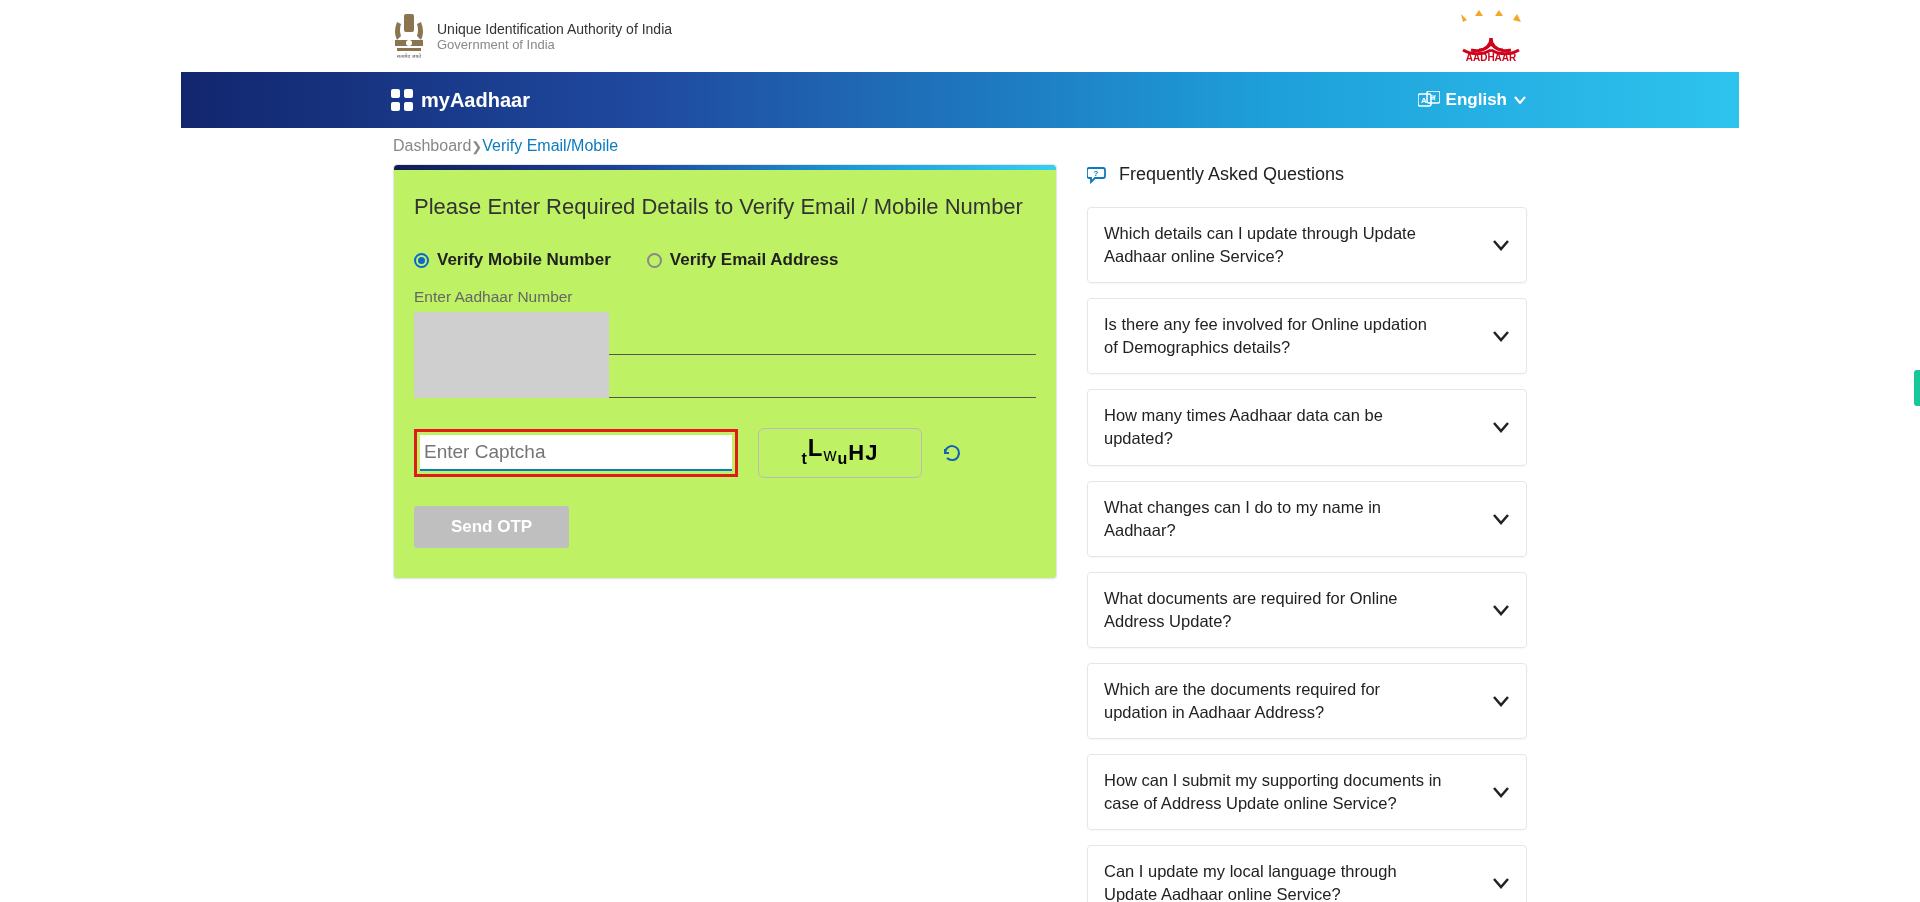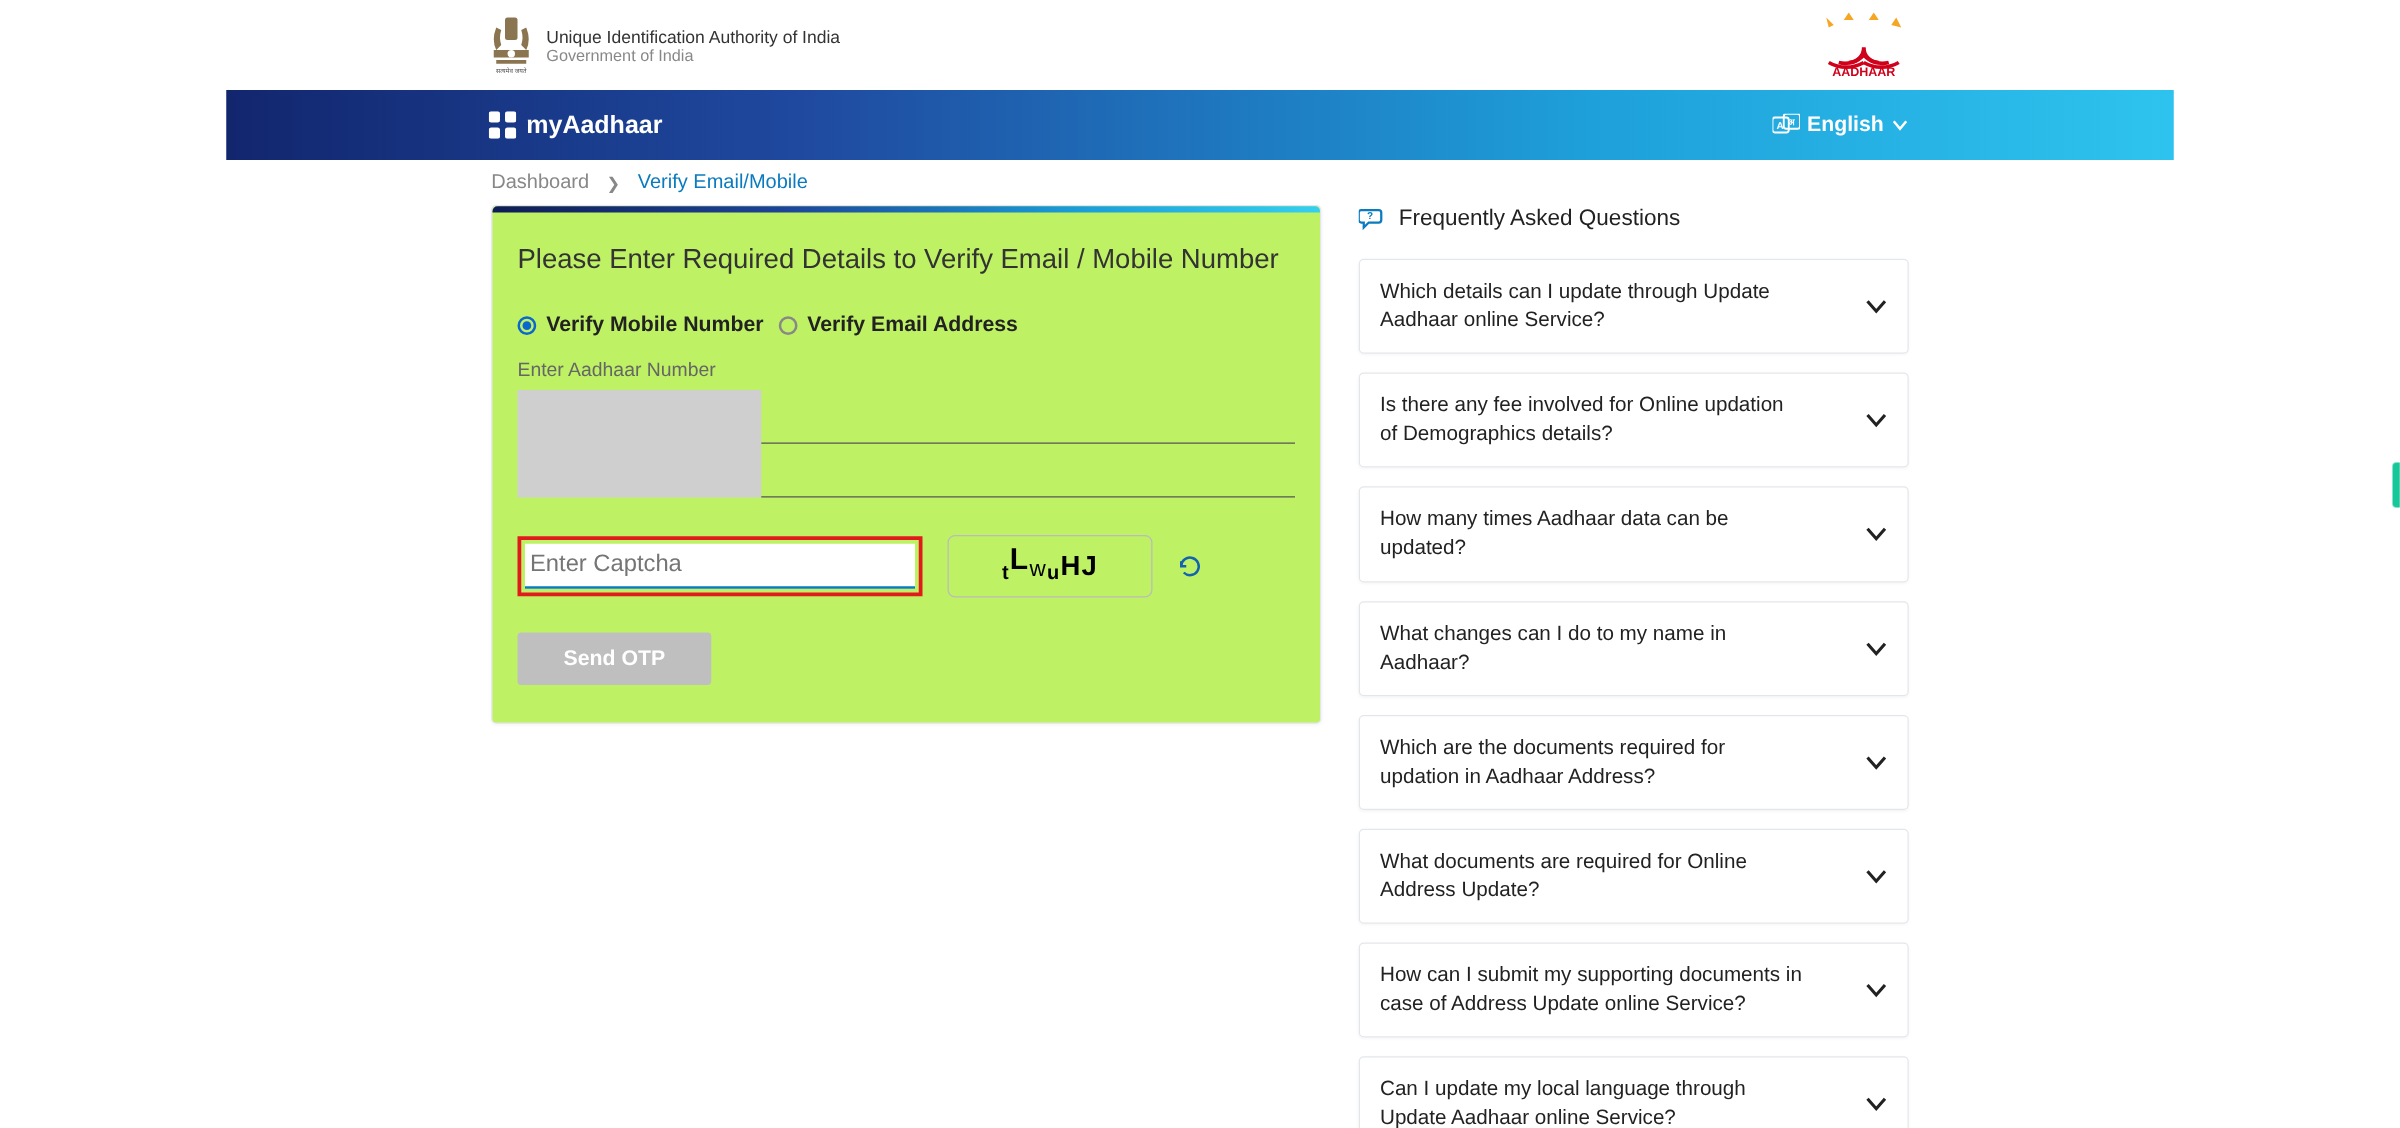--- a/index.html
+++ b/index.html
@@ -22,35 +22,35 @@
 
 
 .navbar { height: 56px; background: linear-gradient(90deg, #12266e 0%, #1f4aa0 30%, #1ea0da 70%, #2ec3ee 100%); display: flex; align-items: center; color: #fff; padding: 0 212px 0 210px; }
 .navbar-brand { display: flex; align-items: center; gap: 8px; font-size: 20px; font-weight: 700; }
 .grid-icon { width: 22px; height: 22px; display: inline-block; }
 .lang-switch { margin-left: auto; display: flex; align-items: center; gap: 6px; font-size: 17px; font-weight: 600; cursor: pointer; }
 .lang-icon { width: 22px; height: 18px; }
 .chevron { width: 14px; height: 14px; }
 
 
-.breadcrumb { padding: 9px 0 9px 212px; font-size: 16px; display: flex; align-items: center; gap: 14px; }
+.breadcrumb { padding: 9px 0 9px 212px; font-size: 16px; display: flex; align-items: center; }
 .breadcrumb .dash { color: #888; }
 .breadcrumb .sep { color: #888; font-size: 13px; }
 .breadcrumb .current { color: #0b7bbf; font-weight: 500; }
 
 
 .main-row { display: flex; gap: 30px; padding: 0 212px; align-items: flex-start; }
 
 
 .form-card { width: 664px; border: 1px solid #e3e6ea; border-radius: 4px; background: #bef264; position: relative; box-shadow: 0 1px 3px rgba(0,0,0,0.05); }
 .card-top-bar { height: 5px; background: linear-gradient(90deg, #101d56 0%, #1d4498 35%, #1b9bd7 70%, #36cff0 100%); border-radius: 4px 4px 0 0; }
 .card-body { padding: 24px 20px 30px 20px; }
 .card-title { font-size: 22px; color: #333; font-weight: 500; margin-bottom: 30px; }
 
-.radio-row { display: flex; gap: 12px; margin-bottom: 18px; align-items: center; }
+.radio-row { display: flex; gap: 36px; margin-bottom: 18px; align-items: center; }
 .radio-item { display: flex; align-items: center; gap: 8px; font-size: 17px; font-weight: 700; color: #222; cursor: pointer; }
 .radio-dot { width: 15px; height: 15px; border: 2px solid #0b67d0; border-radius: 50%; display: inline-flex; align-items: center; justify-content: center; }
 .radio-dot.selected::after { content: ''; width: 7px; height: 7px; background: #0b67d0; border-radius: 50%; }
 .radio-dot.unselected { border-color: #888; }
 
 .field-label { font-size: 15.5px; color: #666; margin-bottom: 6px; }
 .aadhaar-field { display: flex; gap: 0; margin-bottom: 30px; }
 .aadhaar-masked { width: 195px; height: 86px; background: #cfcfcf; }
 .aadhaar-inputs { flex: 1; display: flex; flex-direction: column; }
 .aadhaar-line { height: 43px; border-bottom: 1px solid #555; }
@@ -222,27 +222,27 @@
                 <path d="M2 5 L9 13 L16 5" fill="none" stroke="#222" stroke-width="2.5"></path>
               </svg>
             </div>
             <div class="faq-item">
               <div class="faq-q">What changes can I do to my name in Aadhaar?</div>
               <svg class="faq-chevron" viewBox="0 0 18 18">
                 <path d="M2 5 L9 13 L16 5" fill="none" stroke="#222" stroke-width="2.5"></path>
               </svg>
             </div>
             <div class="faq-item">
+              <div class="faq-q">What documents are required for Online Address Update?</div>
+              <svg class="faq-chevron" viewBox="0 0 18 18">
+                <path d="M2 5 L9 13 L16 5" fill="none" stroke="#222" stroke-width="2.5"></path>
+              </svg>
+            </div>
+            <div class="faq-item">
               <div class="faq-q">Which are the documents required for updation in Aadhaar Address?</div>
-              <svg class="faq-chevron" viewBox="0 0 18 18">
-                <path d="M2 5 L9 13 L16 5" fill="none" stroke="#222" stroke-width="2.5"></path>
-              </svg>
-            </div>
-            <div class="faq-item">
-              <div class="faq-q">What documents are required for Online Address Update?</div>
               <svg class="faq-chevron" viewBox="0 0 18 18">
                 <path d="M2 5 L9 13 L16 5" fill="none" stroke="#222" stroke-width="2.5"></path>
               </svg>
             </div>
             <div class="faq-item">
               <div class="faq-q">How can I submit my supporting documents in case of Address Update online Service?</div>
               <svg class="faq-chevron" viewBox="0 0 18 18">
                 <path d="M2 5 L9 13 L16 5" fill="none" stroke="#222" stroke-width="2.5"></path>
               </svg>
             </div>

